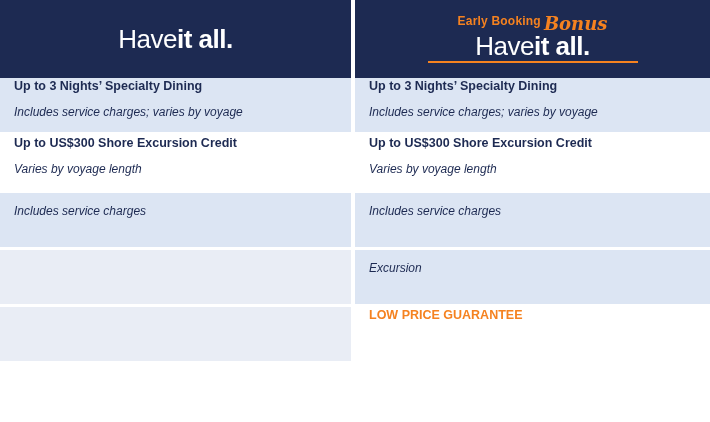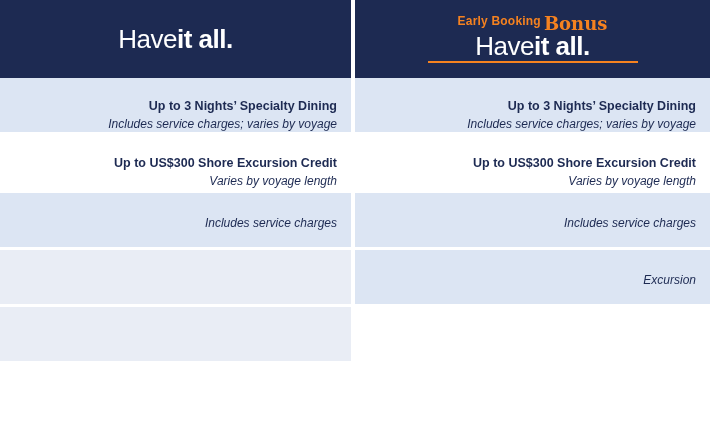--- a/index.html
+++ b/index.html
@@ -65,42 +65,42 @@
     color: #f58220;
     font-size: 12px;
     font-weight: 700;
     letter-spacing: 0.2px;
     line-height: 1;
     padding-bottom: 2px;
   }
   .bonus-word {
     color: #f58220;
     font-family: "DejaVu Serif", serif;
+    font-style: italic;
     font-size: 18px;
     font-weight: 700;
     line-height: 1;
   }
   .logo-underline {
     width: 210px;
     height: 2px;
     background: #f58220;
     margin-top: 2px;
   }
   
   .col {
     display: flex;
     flex-direction: column;
   }
   .col.left { border-right: 4px solid #ffffff; }
   .row {
     box-sizing: border-box;
-    padding: 21px 14px 0 14px;
+    padding: 1px 14px 0 14px;
     height: 57.3px;
     border-bottom: 3px solid #ffffff;
-    text-align: right;
   }
   .row.alt  { background: #dce5f3; }
   .row.plain{ background: #ffffff; }
   .row.empty { background: #e9edf5; }
   .line1 {
     color: #1d2a52;
     font-size: 12.5px;
     font-weight: 700;
     line-height: 1.25;
     white-space: nowrap;
@@ -111,21 +111,21 @@
   }
   .line1 .lpg {
     color: #f58220;
     font-weight: 700;
   }
   .line2 {
     color: #1d2a52;
     font-size: 12px;
     font-style: italic;
     line-height: 1.3;
-    margin-top: 2px;
+    margin-top: 10px;
     white-space: nowrap;
   }
 </style>
 </head>
 <body>
 
 <div class="sheet">
   <div class="grid">
 
     <div class="hdr left">
@@ -191,18 +191,19 @@
       <div class="row alt">
         <div class="line2">Includes service charges</div>
       </div>
 
 
       <div class="row alt">
         <div class="line2">Excursion</div>
       </div>
 
       <div class="row plain">
+        <div class="line1"><span class="lpg">LOW PRICE GUARANTEE</span><span></span></div>
       </div>
 
     </div>
 
   </div>
 </div>
 
 </body></html>

